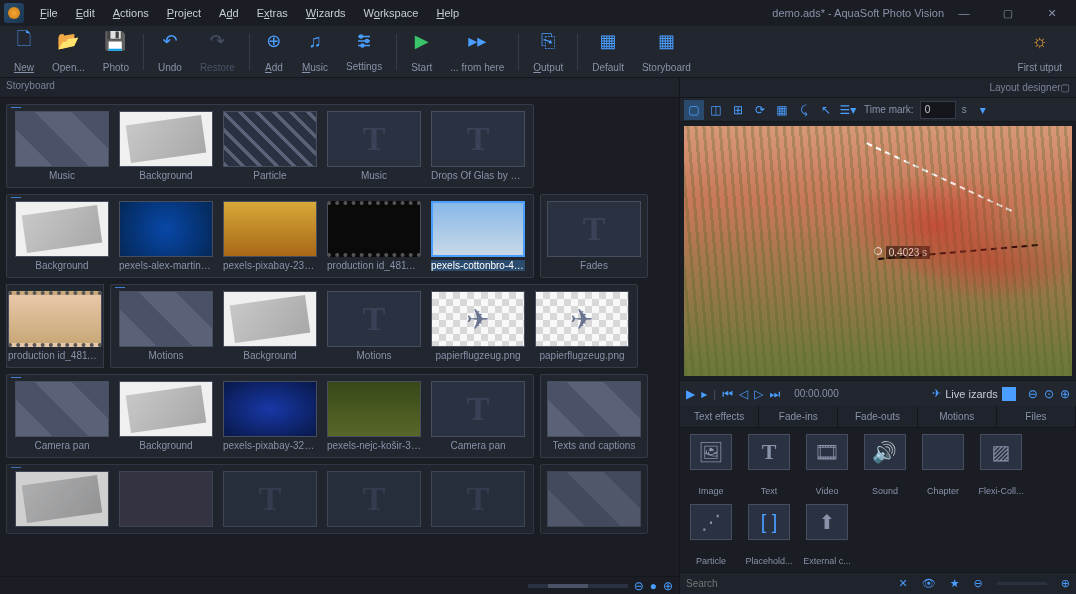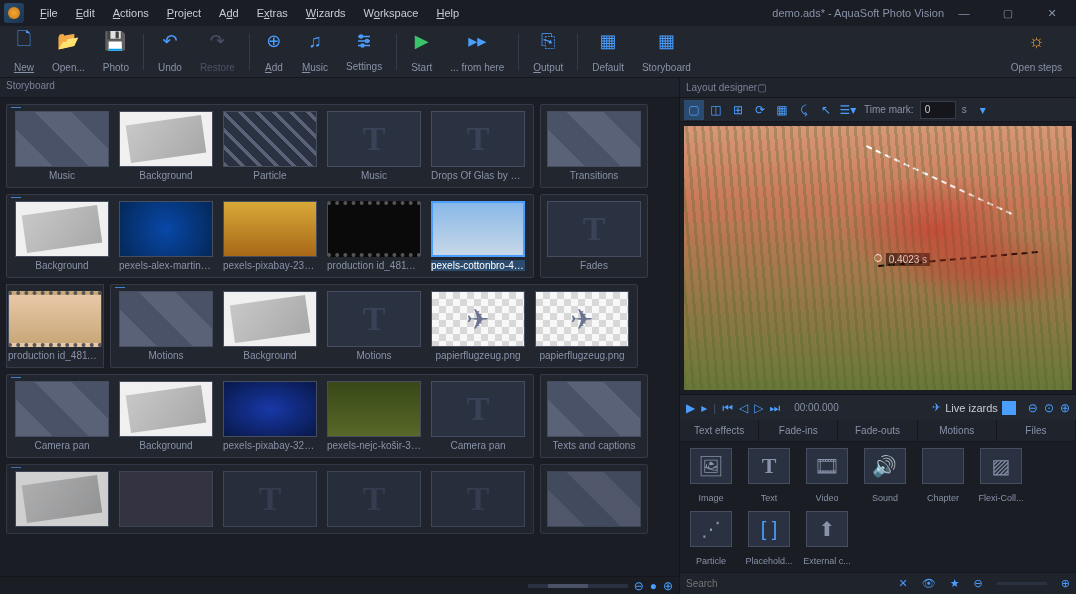--- a/index.html
+++ b/index.html
@@ -36,21 +36,21 @@
 .thumb-photo{background:#f0f0f0;position:relative}
 .thumb-photo::after{content:"";position:absolute;inset:8px;background:linear-gradient(135deg,#c8c8c8,#a8a8a8);transform:rotate(-8deg)}
 .thumb-T{font-family:Georgia,serif;font-size:34px;font-weight:bold;color:#3a4258}
 .thumb-checker{background:repeating-conic-gradient(#d8d8d8 0 25%,#f8f8f8 0 50%) 0 0/14px 14px}
 .sb-footer{height:18px;display:flex;align-items:center;justify-content:flex-end;gap:6px;padding:0 6px;border-top:1px solid #14161b}
 .sb-footer .ico{color:#4a9eff;cursor:pointer;font-size:12px}
 .sb-footer .scroll{width:100px;height:4px;background:#2a3140;position:relative}
 .sb-footer .scroll::after{content:"";position:absolute;left:20px;width:40px;height:4px;background:#4a5268}
 .right-panel{flex:1;display:flex;flex-direction:column}
 .layout-designer{display:flex;flex-direction:column;flex:1;min-height:0}
-.ld-header{height:20px;background:#1f232c;padding:2px 6px;font-size:10px;color:#7a8298;display:flex;justify-content:flex-start;align-items:center;border-bottom:1px solid #14161b}
+.ld-header{height:20px;background:#1f232c;padding:2px 6px;font-size:10px;color:#7a8298;display:flex;justify-content:flex-end;align-items:center;border-bottom:1px solid #14161b}
 .ld-toolbar{height:24px;background:#22262f;display:flex;align-items:center;padding:0 4px;gap:2px;border-bottom:1px solid #14161b}
 .ld-btn{width:20px;height:20px;display:flex;align-items:center;justify-content:center;cursor:pointer;color:#4a9eff;font-size:12px}
 .ld-btn.active{background:#2a4a6e}
 .ld-label{font-size:10px;color:#8892a8;margin:0 4px}
 .ld-input{width:36px;height:18px;background:#14161b;border:1px solid #353b48;color:#c8ccd4;font-size:10px;padding:0 4px}
 .preview{flex:1;background:linear-gradient(180deg,#d89878 0%,#c87858 30%,#687838 100%);position:relative;margin:4px;min-height:180px}
 .preview::after{content:"";position:absolute;inset:0;background:radial-gradient(ellipse at 65% 40%,rgba(200,50,40,0.6) 0%,transparent 25%),radial-gradient(ellipse at 80% 55%,rgba(200,50,40,0.5) 0%,transparent 20%),repeating-linear-gradient(85deg,rgba(80,100,40,0.3) 0 3px,transparent 3px 8px)}
 .preview-cross{position:absolute;top:50%;left:50%;width:8px;height:8px;border:1px solid #fff;border-radius:50%;transform:translate(-50%,-50%)}
 .preview-arrow{position:absolute;top:20%;left:45%;width:160px;height:1px;border-top:2px dashed #fff;transform:rotate(25deg)}
 .preview-arrow2{position:absolute;top:50%;left:50%;width:160px;height:1px;border-top:2px dashed #000;transform:rotate(-5deg)}
@@ -61,21 +61,21 @@
 .pb-live{display:flex;align-items:center;gap:4px;margin-left:auto}
 .pb-live-sq{width:14px;height:14px;background:#4a9eff}
 .tabs-row{display:flex;background:#1f232c;border-bottom:1px solid #14161b}
 .tab{flex:1;padding:5px 4px;text-align:center;font-size:10px;color:#8892a8;cursor:pointer;border-right:1px solid #14161b}
 .tab.active{background:#22262f;color:#c8ccd4;border-bottom:2px solid #4a9eff}
 .objects-panel{padding:6px;background:#1a1d24;flex-shrink:0}
 .obj-section{font-size:10px;color:#8892a8;margin-bottom:6px}
 .obj-grid{display:flex;flex-wrap:wrap;gap:8px}
 .obj-item{display:flex;flex-direction:column;align-items:center;width:50px}
 .obj-thumb{width:42px;height:36px;border:1px solid #454d5e;background:#2a3140;display:flex;align-items:center;justify-content:center;font-size:20px;color:#8892a8}
-.obj-label{font-size:9px;color:#8892a8;margin-top:9px;overflow:hidden;white-space:nowrap;text-overflow:ellipsis;max-width:50px}
+.obj-label{font-size:9px;color:#8892a8;margin-top:16px;overflow:hidden;white-space:nowrap;text-overflow:ellipsis;max-width:50px}
 .search-row{height:22px;display:flex;align-items:center;padding:0 6px;gap:14px;border-top:1px solid #14161b;background:#1f232c}
 .search-row input{flex:1;background:transparent;border:none;color:#8892a8;font-size:10px;outline:none}
 .search-ico{color:#4a9eff;cursor:pointer;font-size:11px}
 .blue{color:#4a9eff}
 .orange{color:#f4a832}
 svg{width:18px;height:18px}
 </style>
 </head>
 <body>
 
@@ -161,21 +161,21 @@
       <div class="tool-icon blue">▦</div>
       <div class="tool-label">Default</div>
     </div>
   <div class="tool-btn">
       <div class="tool-icon blue">▦</div>
       <div class="tool-label">Storyboard</div>
     </div>
   <div class="tool-spacer"></div>
   <div class="tool-btn">
       <div class="tool-icon orange">☼</div>
-      <div class="tool-label">Open steps</div>
+      <div class="tool-label">First utput</div>
     </div>
 </div>
 
 <div class="main">
   <div class="left-panel">
     <div class="panel-header">Storyboard</div>
     <div class="storyboard">
 
       <div class="sb-section">
         <div class="sb-group">
@@ -198,29 +198,20 @@
             </div>
           <div class="sb-item">
               <div class="sb-thumb thumb-T">T</div>
               <div class="sb-label">Music</div>
             </div>
           <div class="sb-item">
               <div class="sb-thumb thumb-T">T</div>
               <div class="sb-label">Drops Of Glas by Musi...</div>
             </div>
         </div>
-        <div class="sb-single">
-            <div class="sb-thumb thumb-collage">
-              <div></div>
-              <div></div>
-              <div></div>
-              <div></div>
-            </div>
-            <div class="sb-label">Transitions</div>
-          </div>
       </div>
 
       <div class="sb-section">
         <div class="sb-group">
           <div class="sb-item">
               <div class="sb-thumb thumb-photo"></div>
               <div class="sb-label">Background</div>
             </div>
           <div class="sb-item">
               <div class="sb-thumb" style="background:radial-gradient(circle,#0848a8,#042858)"></div>

